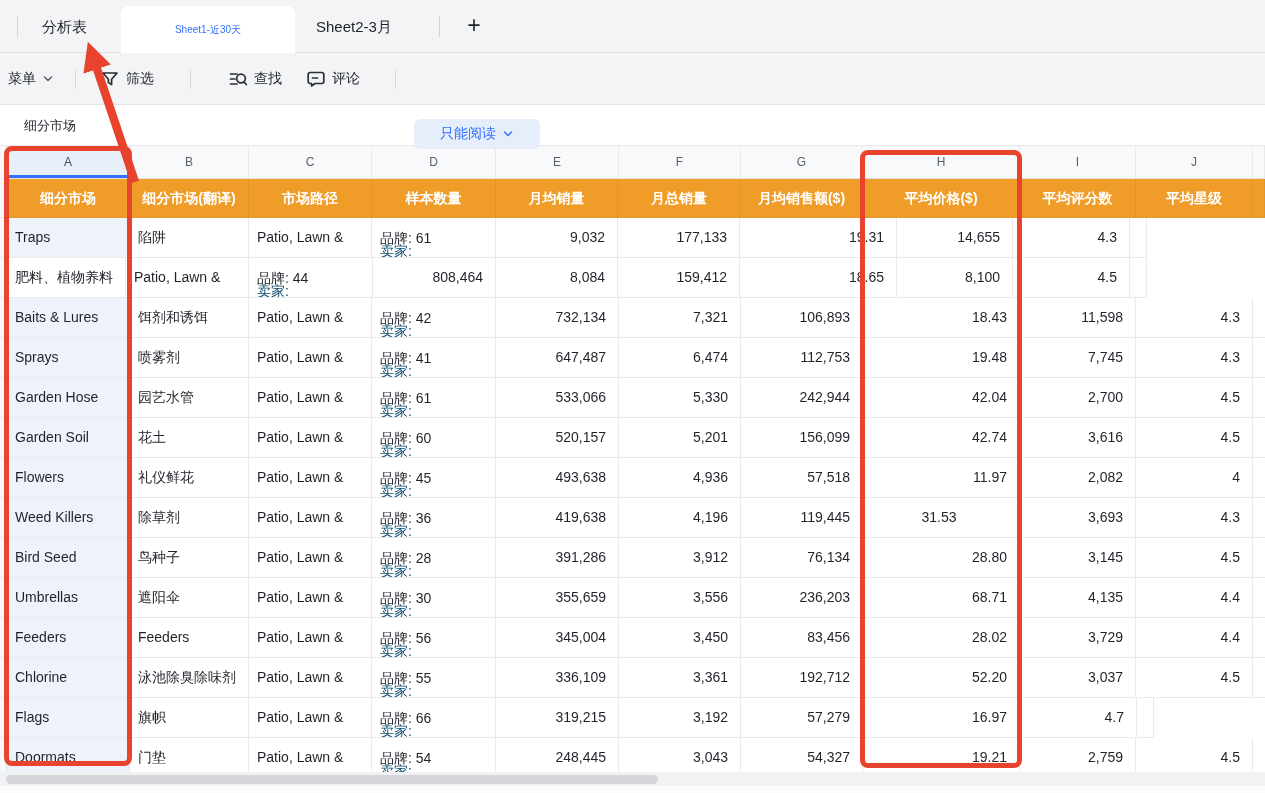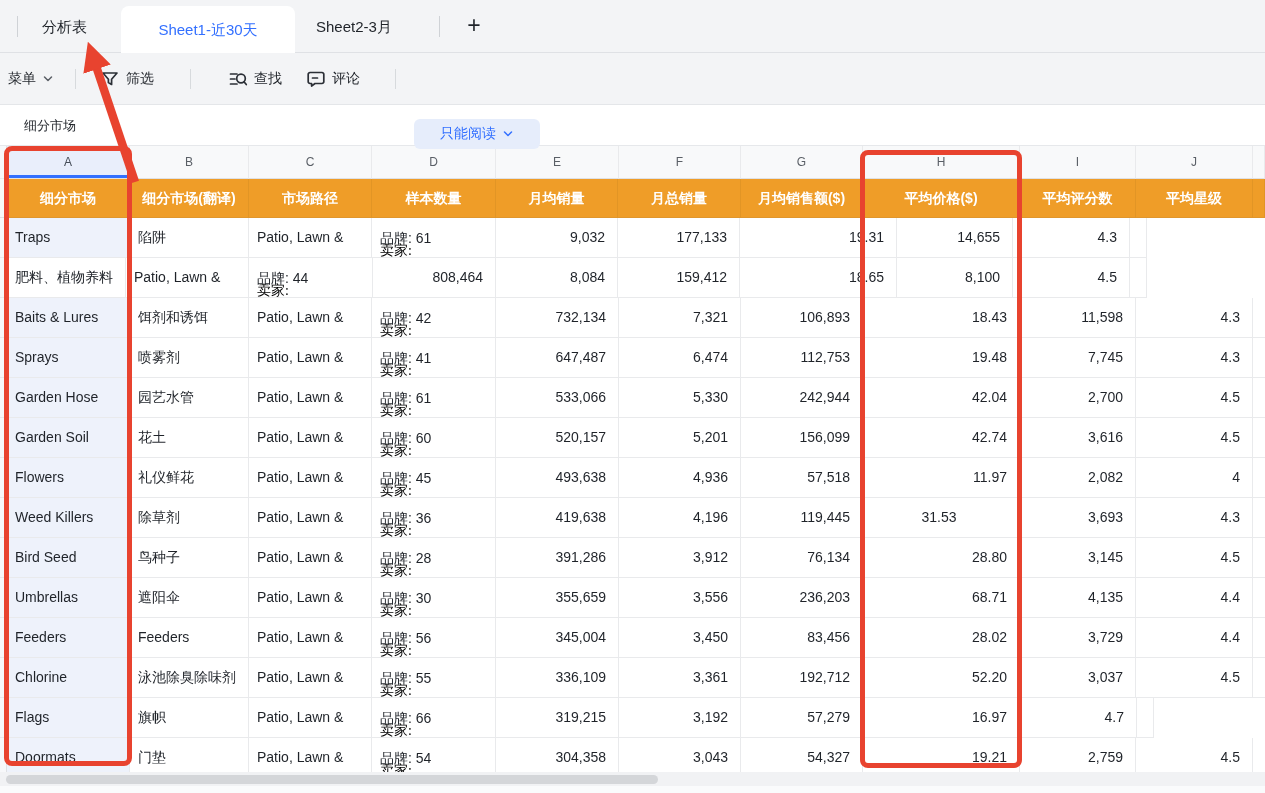--- a/index.html
+++ b/index.html
@@ -4,21 +4,21 @@
 <style>
   * { margin:0; padding:0; box-sizing:border-box; }
   html,body { width:1265px; height:793px; overflow:hidden; }
   body { font-family:"Liberation Sans","DejaVu Sans",sans-serif; background:#fff; color:#1f2329; }
   #app { position:relative; width:1265px; height:793px; background:#fff; overflow:hidden; }
 
   
   .tabstrip { position:absolute; left:0; top:0; width:1265px; height:53px; background:#f3f4f6; border-bottom:1px solid #dfe1e5; z-index:1; }
   .tab { position:absolute; top:0; height:53px; line-height:53px; font-size:15px; color:#1f2329; cursor:pointer; white-space:nowrap; }
   .tab-sep { position:absolute; top:16px; width:1px; height:21px; background:#cfd2d6; }
-  .tab-active { position:absolute; top:6px; height:48px; background:#ffffff; border-radius:8px 8px 0 0; z-index:2; text-align:center; line-height:47px; font-size:15px; color:#3370ff; font-weight:500; cursor:default; }
+  .tab-active { position:absolute; top:6px; height:48px; background:#ffffff; border-radius:8px 8px 0 0; z-index:2; text-align:center; line-height:47px; font-size:10px; color:#3370ff; font-weight:500; cursor:default; }
   .tab-plus { position:absolute; top:0; height:53px; line-height:50px; font-size:23px; font-weight:300; color:#1f2329; cursor:pointer; }
 
   
   .toolbar { position:absolute; left:0; top:53px; width:1265px; height:52px; background:#f3f4f6; border-bottom:1px solid #e4e6e9; z-index:1; }
   .tb-item { position:absolute; top:0; height:52px; display:flex; align-items:center; gap:6px; font-size:14px; color:#1f2329; cursor:pointer; }
   .tb-sep { position:absolute; top:16px; width:1px; height:20px; background:#d7dadd; }
   .tb-icon { display:inline-flex; width:20px; height:20px; }
   .tb-icon svg { width:20px; height:20px; }
   .chev { display:inline-flex; width:12px; height:12px; }
   .chev svg { width:12px; height:12px; }
@@ -39,21 +39,21 @@
   .colhead-row .cell.sel::after { content:""; position:absolute; left:0; right:0; bottom:0; height:3px; background:#3370ff; }
   .hdr-row { height:39px; }
   .hdr-row .cell { background:#ef9d28; color:#ffffff; font-weight:bold; text-align:center; line-height:38px; border-right:1px solid rgba(0,0,0,0.05); border-bottom:1px solid #e0962d; }
   .hdr-row .gutter { border-bottom:1px solid #dfe1e4; }
   .data-row { height:40px; }
   .data-row .cell { background:#fff; line-height:39px; padding:0 8px; }
   .data-row .cell.sel { background:#eef2fb; }
   .data-row .cell.num { text-align:right; padding-right:12px; }
   .cell.multiline { line-height:normal; padding:0 8px; }
   .multiline .d1 { padding-top:9px; height:22px; line-height:22px; }
-  .multiline .d2 { height:22px; line-height:22px; color:#000000;font-family:Liberation Serif, serif; }
+  .multiline .d2 { height:22px; line-height:22px; color:#0c4a6e; }
 
   
   .scroll-band { position:absolute; left:0; top:772px; width:1265px; height:14px; background:#f1f2f4; }
   .scroll-band2 { position:absolute; left:0; top:786px; width:1265px; height:7px; background:#fafbfc; }
   .hscroll-thumb { position:absolute; left:6px; top:775px; width:652px; height:9px; border-radius:5px; background:#d4d6d9; cursor:pointer; z-index:3; }
 
   
   .annot { position:absolute; pointer-events:none; z-index:20; }
   .annot-rect { border:5px solid #e8432f; border-radius:8px; }
 </style>
@@ -376,21 +376,21 @@
         </div>
         <div class="g-row data-row">
           <div class="gutter"></div>
           <div class="cell sel" style="width: 123px;">Doormats</div>
           <div class="cell" style="width: 119px;">门垫</div>
           <div class="cell" style="width: 123px;">Patio, Lawn &amp;</div>
           <div class="cell multiline" style="width: 124px;">
             <div class="d1">品牌: 54</div>
             <div class="d2">卖家: </div>
           </div>
-          <div class="cell num" style="width: 123px;">304,358</div>
+          <div class="cell num" style="width: 123px;">248,445</div>
           <div class="cell num" style="width: 122px;">3,043</div>
           <div class="cell num" style="width: 122px;">54,327</div>
           <div class="cell num" style="width: 157px;">19.21</div>
           <div class="cell num" style="width: 116px;">2,759</div>
           <div class="cell num" style="width: 117px;">4.5</div>
           <div class="cell" style="width: 12px;"></div>
         </div>
       </div>
   </div>
 

